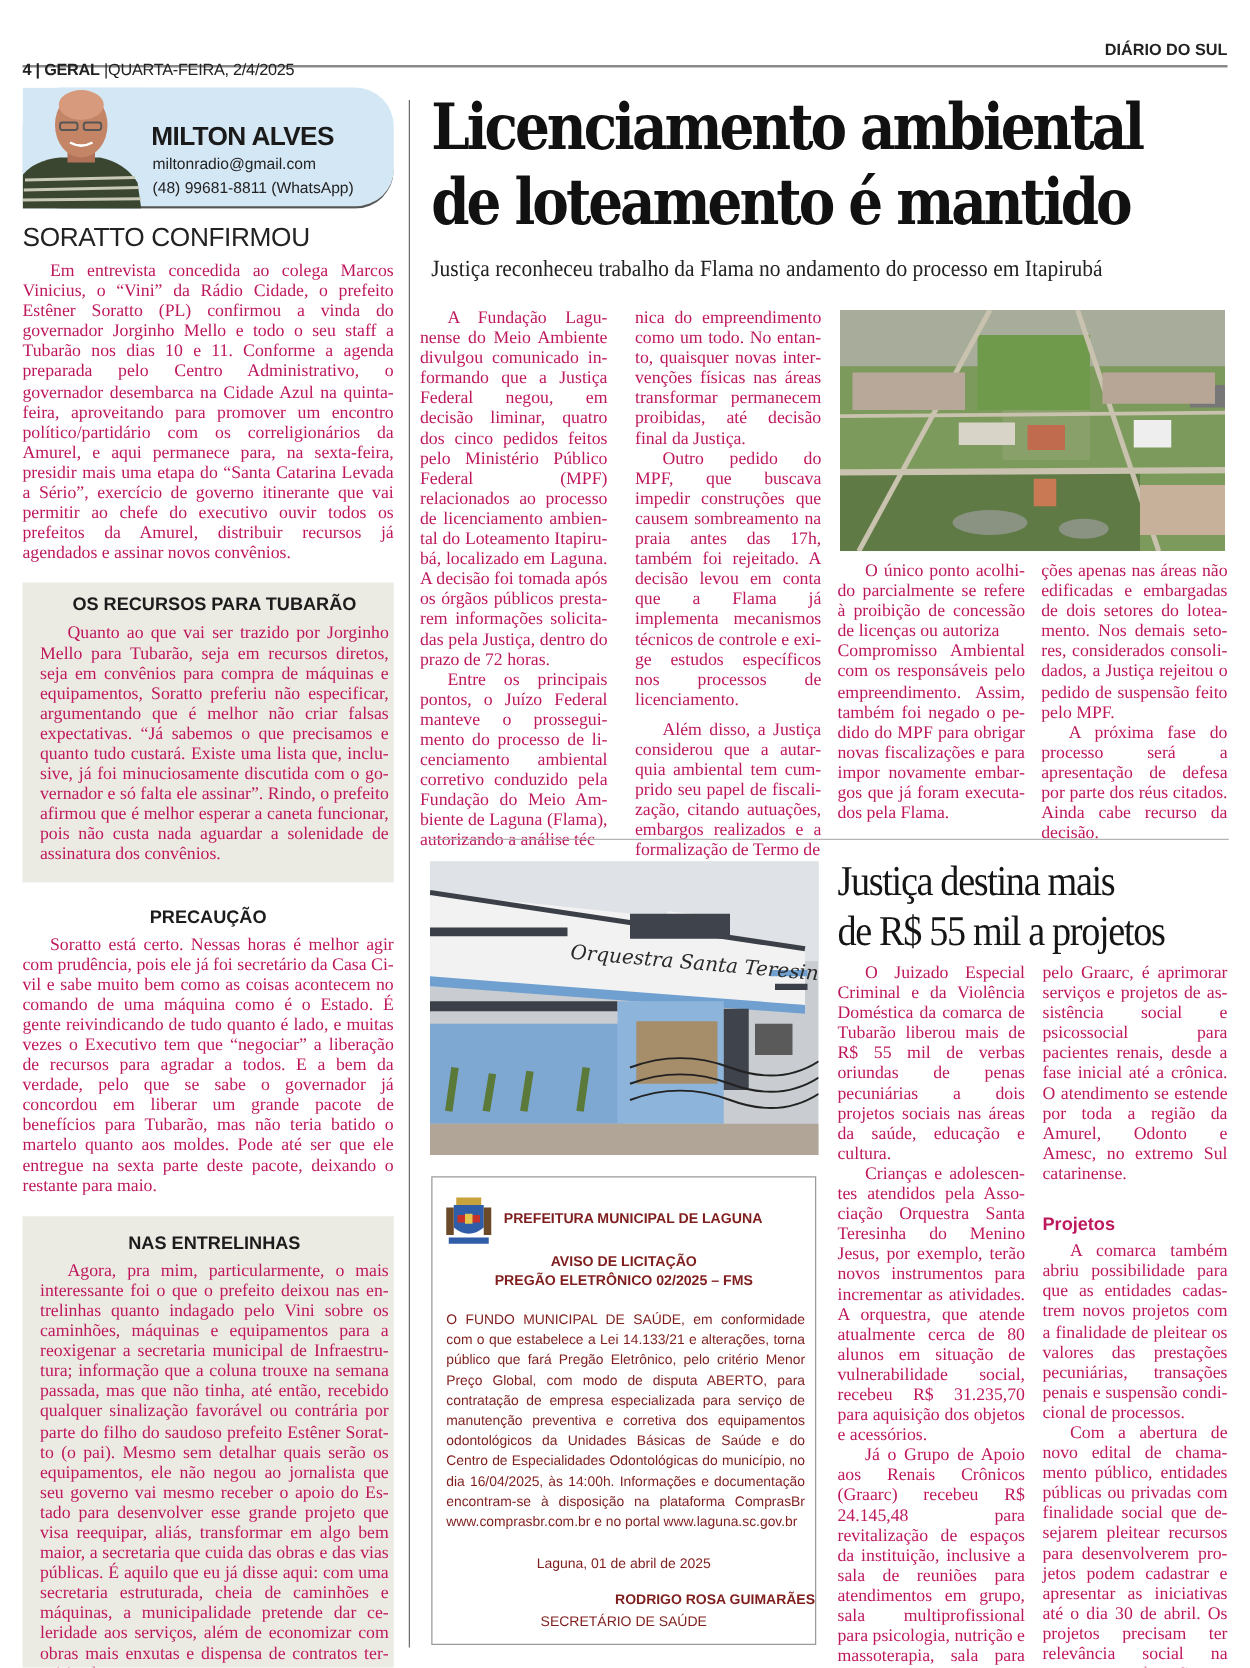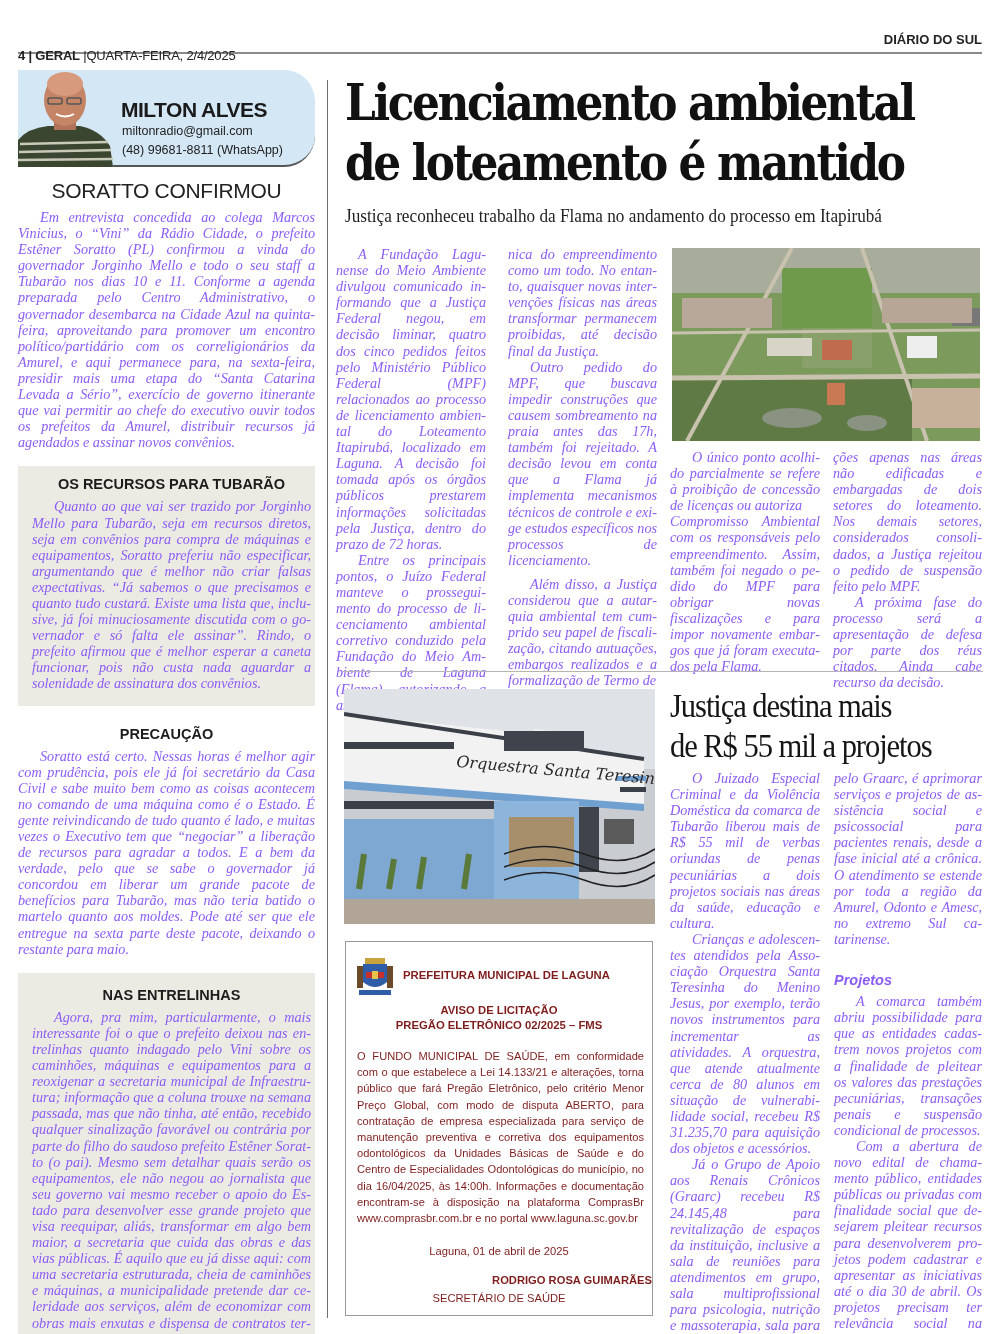--- a/index.html
+++ b/index.html
@@ -1,36 +1,36 @@
 <!DOCTYPE html>
 <html><head>
 <meta charset="utf-8">
 <style>
   * { box-sizing: border-box; margin: 0; padding: 0; }
   html, body { width: 1000px; height: 1334px; background: #ffffff; overflow: hidden; }
   body { position: relative; font-family: "DejaVu Serif", serif; color: #2a2a2a; }
 
-  .serif-body { font-family: "Liberation Serif", serif; font-size: 14.2px; line-height: 16.1px; text-align: justify; hyphens: manual; color: #8b5cf6; font-style: italic; }
+  .serif-body { font-family: "Liberation Serif", serif; font-size: 14.2px; line-height: 16.1px; text-align: justify; hyphens: manual; color: #be185d; }
   .serif-body p { text-indent: 22px; }
 
   
   #masthead { position: absolute; left: 18px; top: 30px; width: 964px; height: 24px; border-bottom: 2px solid #8a8a8a; }
   #masthead .left { position: absolute; left: 0; top: 2px; font-family: "Liberation Sans", sans-serif; font-size: 13px; color: #222; letter-spacing: -0.2px; margin-top: 16px; }
   #masthead .left b { font-weight: 700; }
   #masthead .right { position: absolute; right: 0; top: 2px; font-family: "Liberation Sans", sans-serif; font-size: 13px; font-weight: 700; color: #222; }
 
   
   #col-left { position: absolute; left: 18px; top: 70px; width: 297px; }
   #author-box { position: relative; width: 297px; height: 97px; background: #d4e7f5; border-bottom: 2px solid #555; border-radius: 31px; }
   #author-photo { position: absolute; left: 0; top: 0; width: 95px; height: 97px; overflow: hidden; }
   #author-name { position: absolute; left: 103px; top: 28px; font-family: "Liberation Sans", sans-serif; font-weight: 700; font-size: 21px; color: #1a1a1a; letter-spacing: -0.5px; }
   #author-email { position: absolute; left: 104px; top: 54px; font-family: "Liberation Sans", sans-serif; font-size: 12.5px; color: #222; }
   #author-phone { position: absolute; left: 104px; top: 73px; font-family: "Liberation Sans", sans-serif; font-size: 12.5px; color: #222; }
 
-  #col-title { margin-top: 12px; text-align: center; font-family: "Liberation Sans", sans-serif; font-size: 21px; color: #222; letter-spacing: -0.3px; }
+  #col-title { margin-top: 12px; font-family: "Liberation Sans", sans-serif; font-size: 21px; color: #222; letter-spacing: -0.3px; }
   #col-intro { margin-top: 6px; }
 
   .box { background: #ecebe3; padding: 10px 4px 12px 14px; margin-top: 16px; }
   .box h3, .sec h3 { font-family: "Liberation Sans", sans-serif; font-weight: 700; font-size: 14.5px; text-align: center; color: #1c1c1c; margin-bottom: 6px; }
   .sec { padding: 10px 0 0 0; margin-top: 2px; }
 
   #vdivider { position: absolute; left: 327px; top: 80px; width: 1px; height: 1238px; background: #6f6f6f; }
 
   
   #headline { position: absolute; left: 345px; top: 72px; font-family: "DejaVu Serif", serif; font-weight: 700; font-size: 51px; line-height: 60px; color: #111; letter-spacing: -2.8px; transform: scaleX(0.86); transform-origin: left top; white-space: nowrap; }

